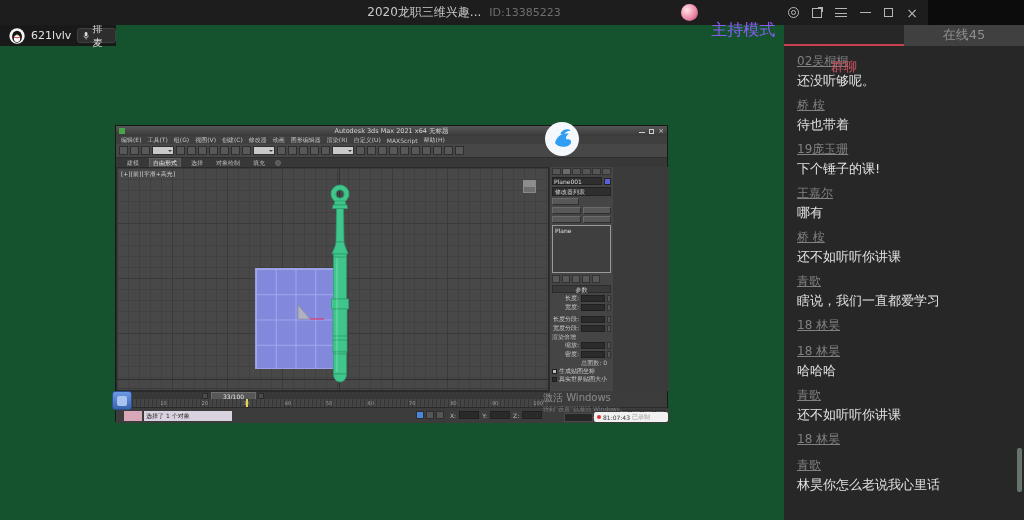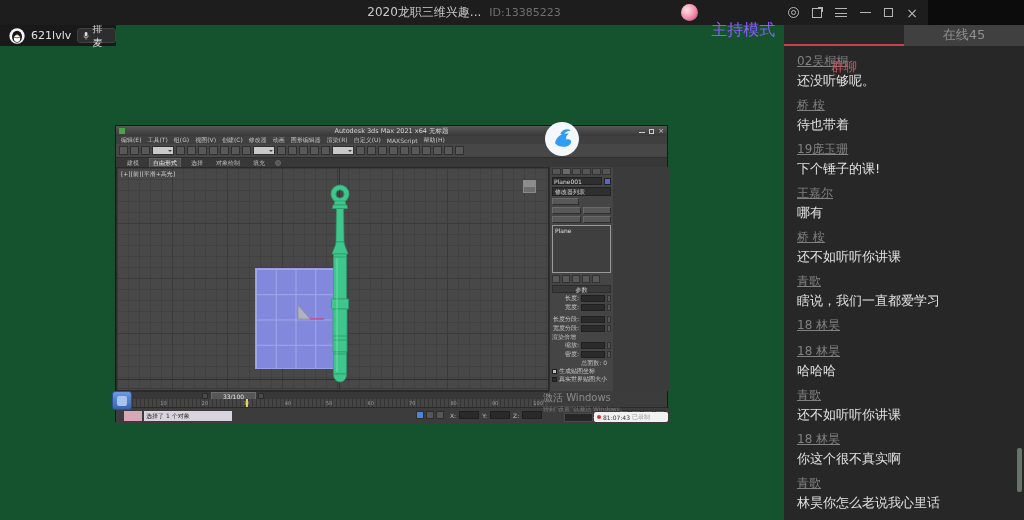--- a/index.html
+++ b/index.html
@@ -498,21 +498,20 @@
         <div class="msg">
           <div class="msg-name">18 林昊</div>
           <div class="msg-text">哈哈哈</div>
         </div>
         <div class="msg">
           <div class="msg-name">青歌</div>
           <div class="msg-text">还不如听听你讲课</div>
         </div>
         <div class="msg">
           <div class="msg-name">18 林昊</div>
-          <div class="msg-text">你这个很不真实啊</div>
         </div>
         <div class="msg">
           <div class="msg-name">青歌</div>
           <div class="msg-text">林昊你怎么老说我心里话</div>
         </div>
       </div>
     <div class="chat-scrollbar"></div>
   </div>
 
 </div>

